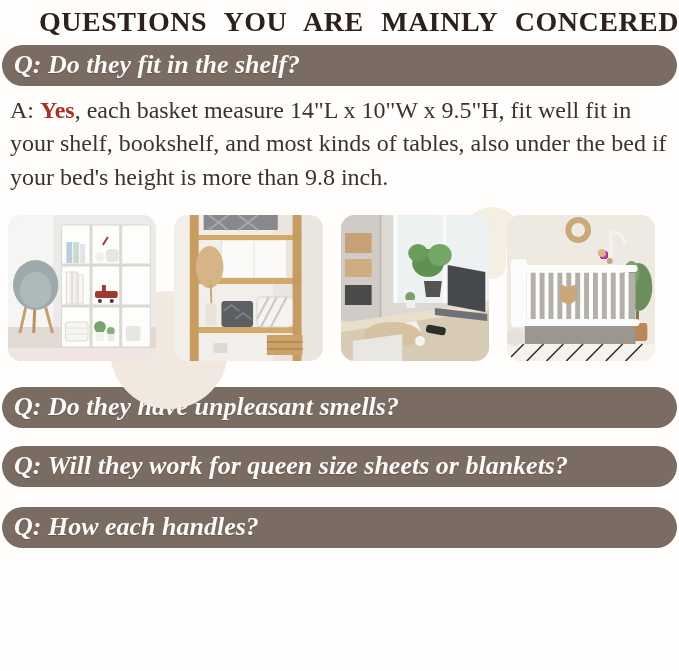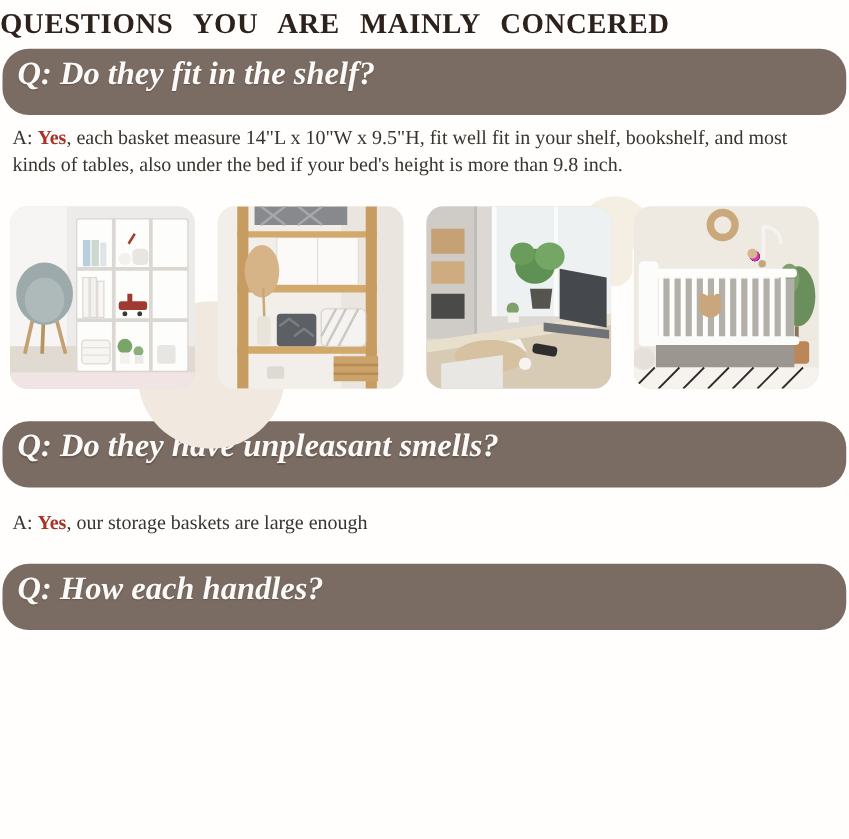--- a/index.html
+++ b/index.html
@@ -5,47 +5,47 @@
   html, body { margin:0; padding:0; }
   body {
     width:679px; height:671px;
     background:#fffefd;
     font-family:"Liberation Serif", serif;
     overflow:hidden;
     position:relative;
   }
   .page-title {
     margin:5px 0 0 0;
-    text-align:left;
-    font-size:23px;
+    text-align:right;
+    font-size:28px;
     font-weight:bold;
     color:#2d211b;
     letter-spacing:0.5px;
     word-spacing:10px;
     line-height:1.2;
   }
   .q-banner {
     margin:6px 2px 0 2px;
-    height:53px;
+    height:41px;
     background:#7a6c63;
     border-radius:21px;
     color:#fbfaf8;
     font-style:italic;
     font-weight:bold;
     font-size:26px;
     line-height:40px;
     padding-left:12px;
     box-sizing:border-box;
     text-shadow:0 1px 1px rgba(60,45,35,0.35);
     white-space:nowrap;
     overflow:hidden;
   }
   .answer {
     margin:8px 12px 0 10px;
-    font-size:16px;
+    font-size:24px;
     line-height:1.4;
     color:#38342f;
   }
   .answer .hl { color:#a93226; font-weight:bold; }
   .gallery {
     position:relative;
     margin-top:21px;
     height:146px;
     padding:0 24px 0 8px;
     display:flex;
@@ -247,19 +247,19 @@
       <circle cx="8" cy="122" r="9" fill="#e5e1da"></circle>
     </svg>
   </figure>
 </div>
 
 <section class="sec2">
   <div class="q-banner">Q: Do they have unpleasant smells?</div>
 </section>
 
 <section class="sec3">
-  <p class="answer single"><span>A: </span><span class="hl">Yes</span><span>, our storage baskets are large enough</span></p>
+  <div class="q-banner">Q: Will they work for queen size sheets or blankets?</div>
 </section>
 
 <section class="sec4">
   <div class="q-banner">Q: How each handles?</div>
 
 </section>
 
 </body></html>

